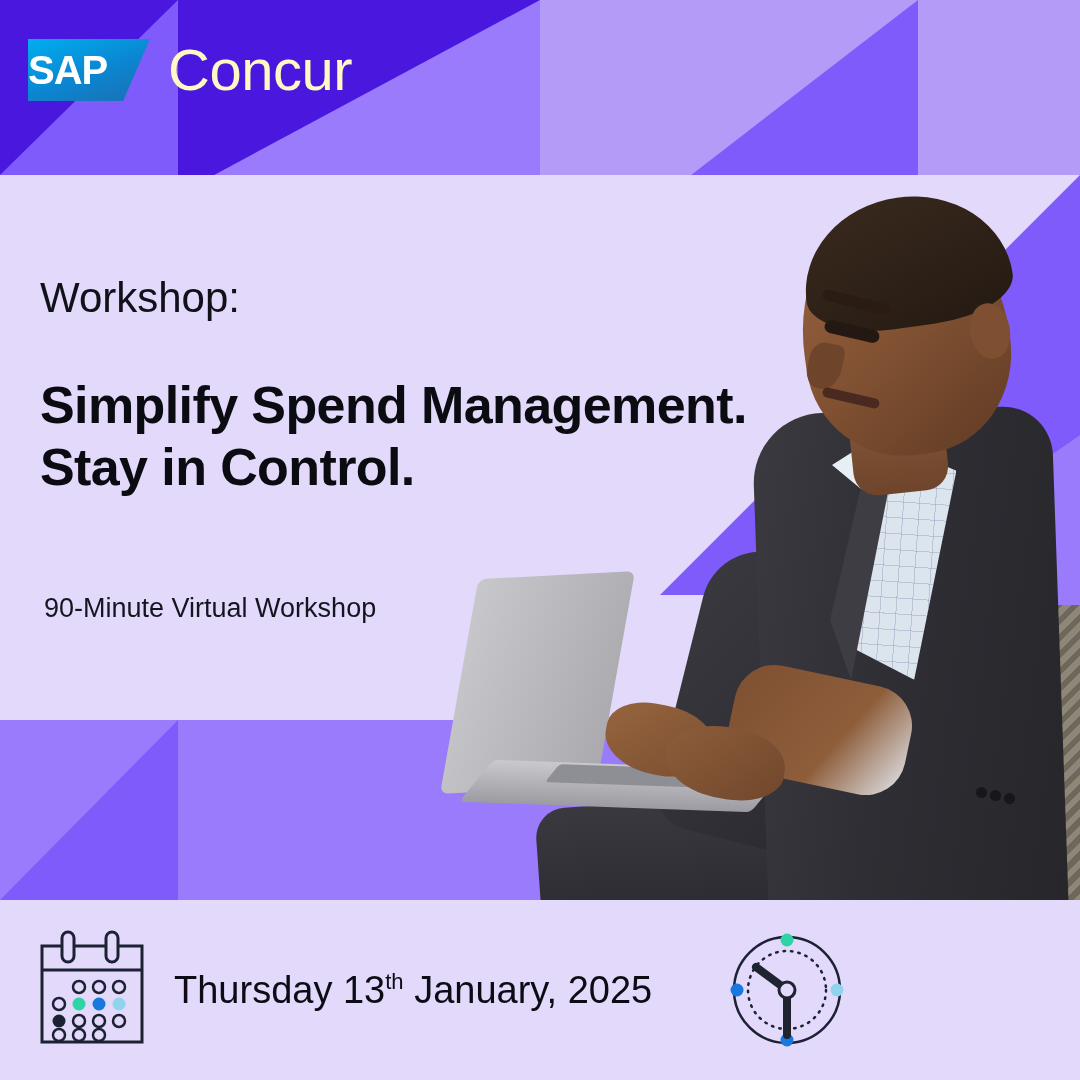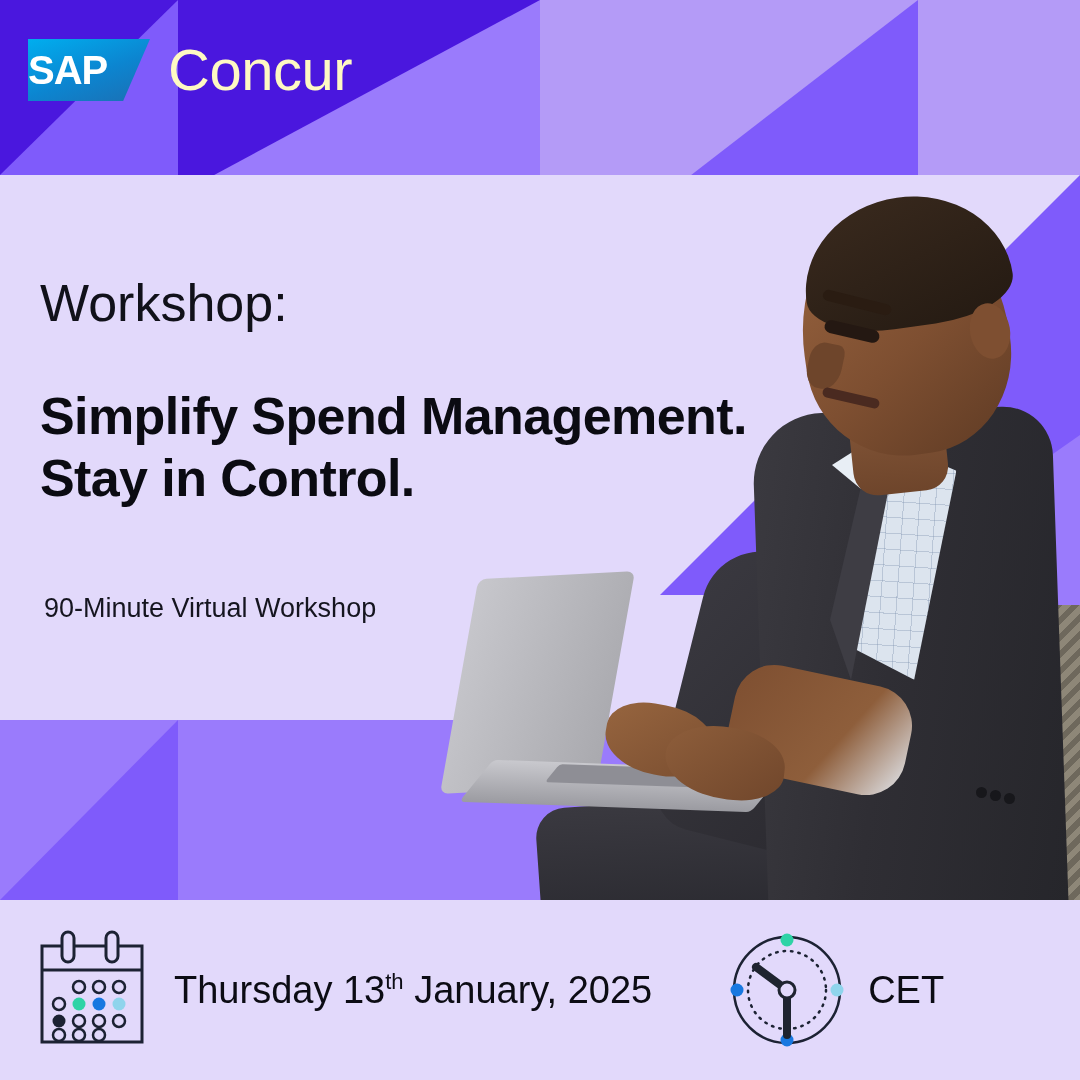--- a/index.html
+++ b/index.html
@@ -154,21 +154,21 @@
 
   
   .text-block {
     position: absolute;
     left: 40px; top: 100px;
     width: 720px;
     z-index: 5;
   }
   .eyebrow {
     font-family: "Liberation Sans", sans-serif;
-    font-size: 52px;
+    font-size: 42px;
     font-weight: normal;
     color: #11111A;
     line-height: 1.1;
     margin: 0 0 54px 0;
     letter-spacing: 0px;
   }
   .headline {
     font-family: "Liberation Sans", sans-serif;
     font-size: 52px;
     font-weight: bold;
@@ -521,18 +521,17 @@
           <circle cx="59" cy="9" r="6.5" fill="#2ED3A6"></circle>
           <circle cx="109" cy="59" r="6.5" fill="#8FD4EC"></circle>
           <circle cx="59" cy="109" r="6.5" fill="#1878E0"></circle>
           <circle cx="9" cy="59" r="6.5" fill="#1878E0"></circle>
           <line x1="59" y1="59" x2="28" y2="36" stroke="#1F2430" stroke-width="8" stroke-linecap="round"></line>
           <line x1="59" y1="59" x2="59" y2="104" stroke="#1F2430" stroke-width="8" stroke-linecap="round"></line>
           <circle cx="59" cy="59" r="8" fill="#E2D9FB" stroke="#1F2430" stroke-width="3"></circle>
         </svg>
       </span>
       <span class="time-text">
-        <span class="tl">CET</span>
       </span>
     </div>
 
   </div>
 </div>
 
 </body></html>

